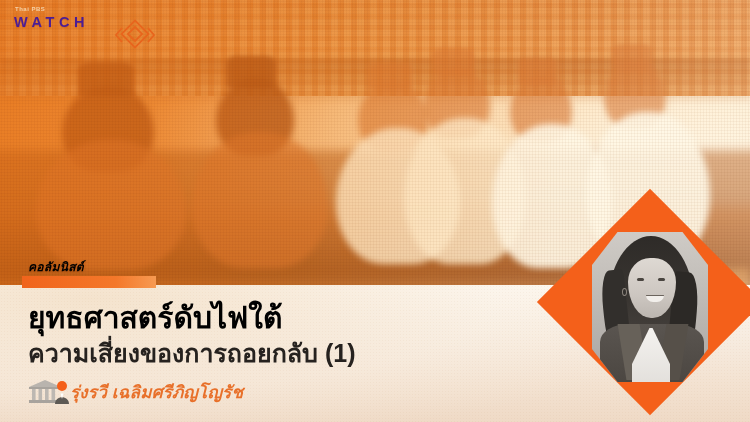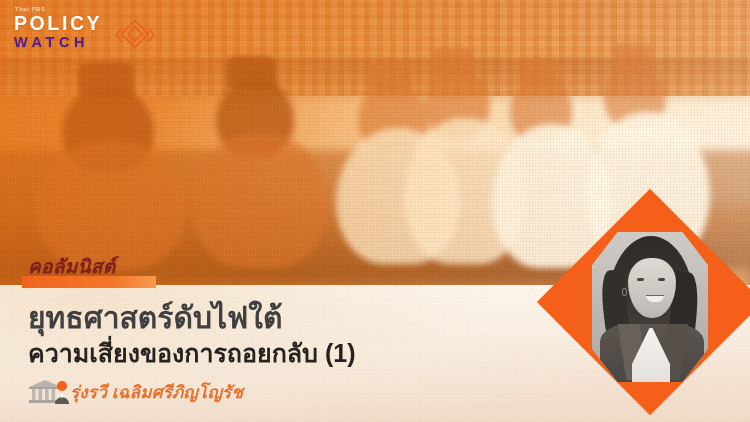--- a/index.html
+++ b/index.html
@@ -98,29 +98,29 @@
     background-size:3px 3px;opacity:.7;
   }
 
   
   .badge{position:absolute;left:28px;top:254px;height:34px;}
   .badge-ribbon{
     position:absolute;left:-6px;top:22px;width:134px;height:12px;
     background:linear-gradient(90deg,#f0641c 0%,#f4782a 70%,#f79a52 100%);
   }
   .badge-text{
-    position:relative;font-size:19px;font-weight:700;font-style:italic;
-    color:#7f1d1d;letter-spacing:.3px;line-height:26px;
+    position:relative;font-size:12px;font-weight:700;font-style:italic;
+    color:#000000;letter-spacing:.3px;line-height:26px;
     text-shadow:0 1px 2px rgba(140,55,0,.35);
   }
 
   
   .title1{
     position:absolute;left:28px;top:300px;
-    font-size:30px;font-weight:800;color:#404040;letter-spacing:0px;line-height:36px;
+    font-size:30px;font-weight:800;color:#000000;letter-spacing:0px;line-height:36px;
   }
   .title2{
     position:absolute;left:28px;top:338px;
     font-size:25px;font-weight:800;color:#26221f;letter-spacing:0px;line-height:31px;
   }
 
   
   .byline{position:absolute;left:28px;top:378px;display:flex;align-items:center;}
   .byline-name{
     font-size:17px;font-weight:700;font-style:italic;color:#e8702a;letter-spacing:.2px;
@@ -219,21 +219,20 @@
     <div class="fig lighter" style="left:586px;top:112px;width:124px;height:152px;"></div>
 
     <div class="photo-warm"></div>
     <div class="halftone"></div>
   </div>
 
   <div class="echo"></div>
 
   <div class="logo">
     <div class="logo-tiny">Thai PBS</div>
-    <div class="logo-policy">POLICY</div>
     <div class="logo-watch">WATCH</div>
     <svg class="logo-mark" viewBox="0 0 42 33">
       <g fill="none" stroke="#e8651d" stroke-width="1.8">
         <rect x="11.5" y="5.5" width="19" height="19" transform="rotate(45 21 15)"></rect>
         <rect x="16" y="10" width="10" height="10" transform="rotate(45 21 15)"></rect>
       </g>
       <path d="M8 9 L2 16 L8 23" fill="none" stroke="#e8651d" stroke-width="1.8"></path>
       <path d="M34 9 L40 16 L34 23" fill="none" stroke="#e8651d" stroke-width="1.8"></path>
     </svg>
   </div>

